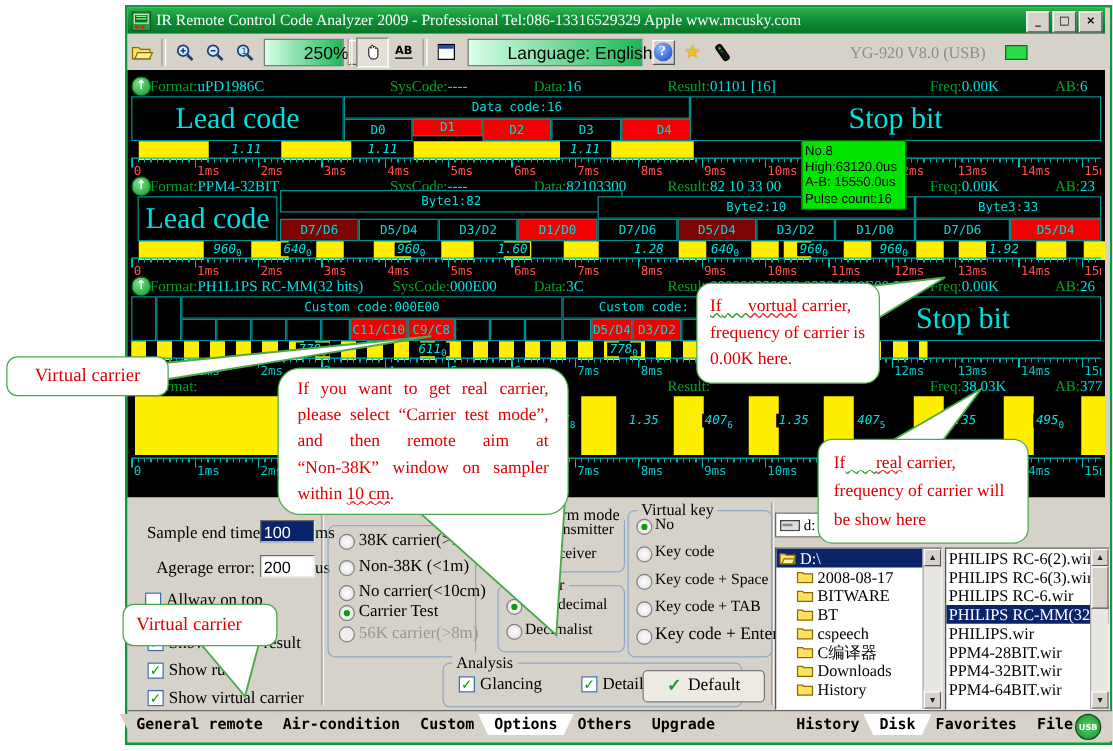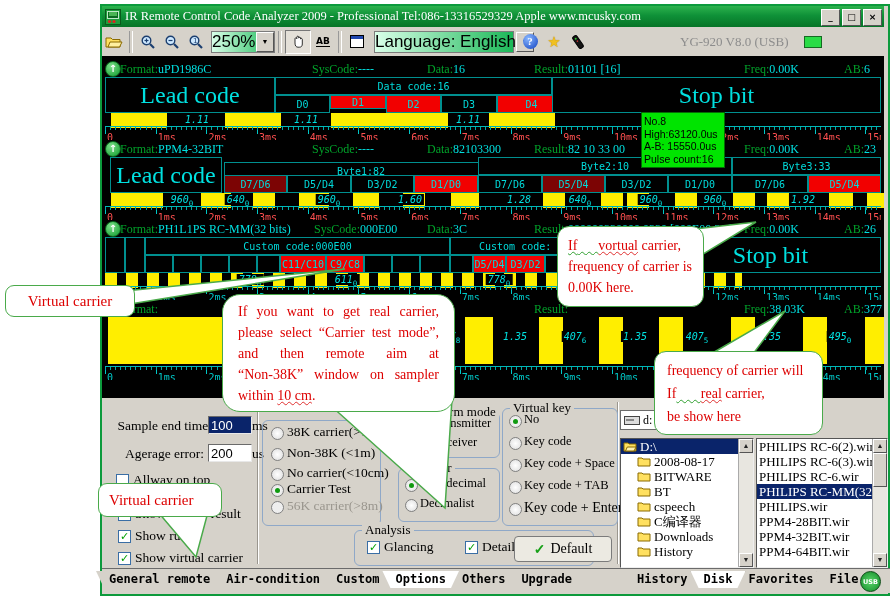--- a/index.html
+++ b/index.html
@@ -16,21 +16,21 @@
   .wbtn{width:17px;height:15px;background:#d6d2ca;border:1px solid;border-color:#fff #555 #555 #fff;
         font:bold 9px "DejaVu Sans",sans-serif;text-align:center;line-height:14px;color:#000;}
   
   #toolbar{position:absolute;left:0;top:21px;width:782px;height:29px;background:#d6d2ca;
            border-bottom:1px solid #9a968e;display:flex;align-items:center;}
   .tbtn{width:24px;height:22px;display:flex;align-items:center;justify-content:center;flex:0 0 auto;}
   .tbtn.pressed{border:1px solid;border-color:#777 #fff #fff #777;background:#e4e0d8;}
   .tsep{width:2px;height:22px;border-left:1px solid #999;border-right:1px solid #fff;margin:0 3px;flex:0 0 auto;}
   .combo{height:20px;border:1px solid #7b7b7b;background:linear-gradient(90deg,#d9ffe9,#1cb858);
          display:flex;align-items:center;flex:0 0 auto;font-family:"Liberation Sans",sans-serif;}
-  .combo .cval{font-size:17px;color:#000;padding:0 0;white-space:nowrap;flex:1;}
+  .combo .cval{font-size:14px;color:#000;padding:0 0;white-space:nowrap;flex:1;margin-left:31px;}
   .combo .cbtn{width:16px;height:18px;background:#d6d2ca;border:1px solid;border-color:#fff #555 #555 #fff;
                font-size:7px;text-align:center;line-height:17px;flex:0 0 auto;}
   .devlabel{color:#8c8c8c;font-size:13px;margin-left:14px;white-space:nowrap;}
   .led{width:16px;height:10px;background:#2adc46;border:1px solid #156a22;margin-left:16px;}
   .abico{font:bold 9px "DejaVu Sans",sans-serif;border-bottom:1px solid #000;line-height:10px;}
   .helpico{width:15px;height:15px;border-radius:50%;background:radial-gradient(circle at 35% 30%,#8ab8ff,#1040c0);
            color:#fff;font:bold 11px "Liberation Serif",serif;text-align:center;line-height:15px;}
   .starico{color:#f0c020;font-size:15px;text-shadow:0 0 1px #a07000;}
   
   #main{position:absolute;left:0;top:50px;width:782px;height:342px;background:#000;}
@@ -271,21 +271,21 @@
         <span class="hi" style="left:18px"><b>Format:</b><em>PPM4-32BIT</em></span>
         <span class="hi" style="left:210px"><b>SysCode:</b><em>----</em></span>
         <span class="hi" style="left:325px"><b>Data:</b><em>82103300</em></span>
         <span class="hi" style="left:432px"><b>Result:</b><em>82 10 33 00</em></span>
         <span class="hi" style="left:642px"><b>Freq:</b><em>0.00K</em></span>
         <span class="hi" style="left:742px"><b>AB:</b><em>23</em></span>
       </div>
       <div class="cybox" style="left:8px;top:17px;width:112px;height:36px;">
             <span class="big">Lead code</span>
           </div>
-      <div class="cybox" style="left:122px;top:22px;width:274px;height:18px;">
+      <div class="cybox" style="left:122px;top:12px;width:274px;height:18px;">
             <span class="clabel">Byte1:82</span>
           </div>
       <div class="cell dkred" style="left:122px;top:35px;width:63px;height:18px;">
             <span class="clabel">D7/D6</span>
           </div>
       <div class="cell" style="left:185px;top:35px;width:64px;height:18px;">
             <span class="clabel">D5/D4</span>
           </div>
       <div class="cell" style="left:249px;top:35px;width:63px;height:18px;">
             <span class="clabel">D3/D2</span>
@@ -661,22 +661,22 @@
   <div><span>within </span><span class="wr">10 cm</span><span>.</span></div>
 </div>
 
 <div class="bubble" style="left:557px;top:226px;width:147px;height:81px;border-radius:12px;padding:8px 10px;font-size:14px;line-height:21px;">
   <div><span class="wg">If</span><span class="wg">&nbsp;&nbsp;&nbsp;&nbsp;&nbsp;&nbsp;</span><span class="wr">vortual</span><span> carrier,</span></div>
   <div>frequency of carrier is</div>
   <div>0.00K here.</div>
 </div>
 
 <div class="bubble" style="left:654px;top:351px;width:169px;height:84px;border-radius:12px;padding:7px 12px;font-size:14px;line-height:23px;">
+  <div><span>If</span><span class="wg">&nbsp;&nbsp;&nbsp;&nbsp;&nbsp;&nbsp;&nbsp;</span><span class="wr">real</span><span> carrier,</span></div>
   <div>frequency of carrier will</div>
-  <div><span>If</span><span class="wg">&nbsp;&nbsp;&nbsp;&nbsp;&nbsp;&nbsp;&nbsp;</span><span class="wr">real</span><span> carrier,</span></div>
   <div>be show here</div>
 </div>
 
 <div class="bubble" style="left:98px;top:483px;width:124px;height:34px;border-radius:9px;display:flex;align-items:center;font-size:15px;padding-left:10px;">
   <span>Virtual carrier</span>
 </div>
 
 </div>
 
 </body></html>

